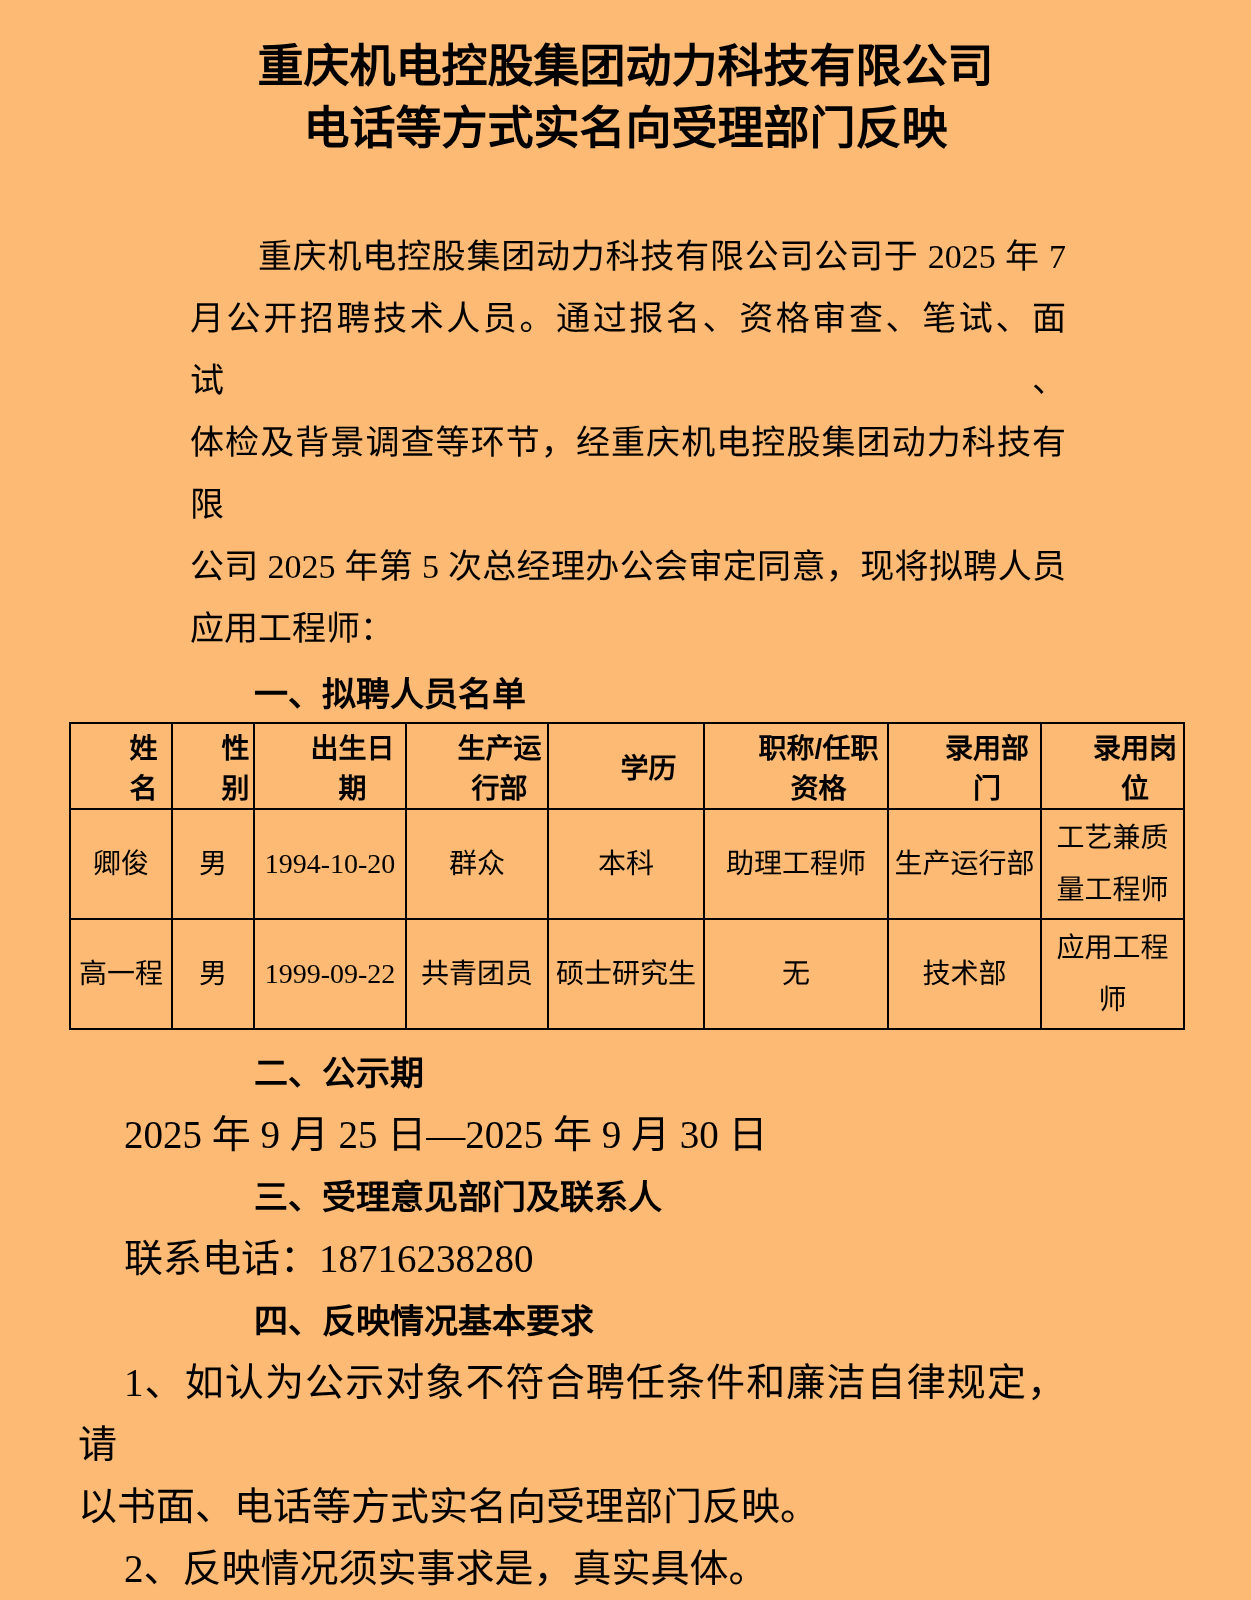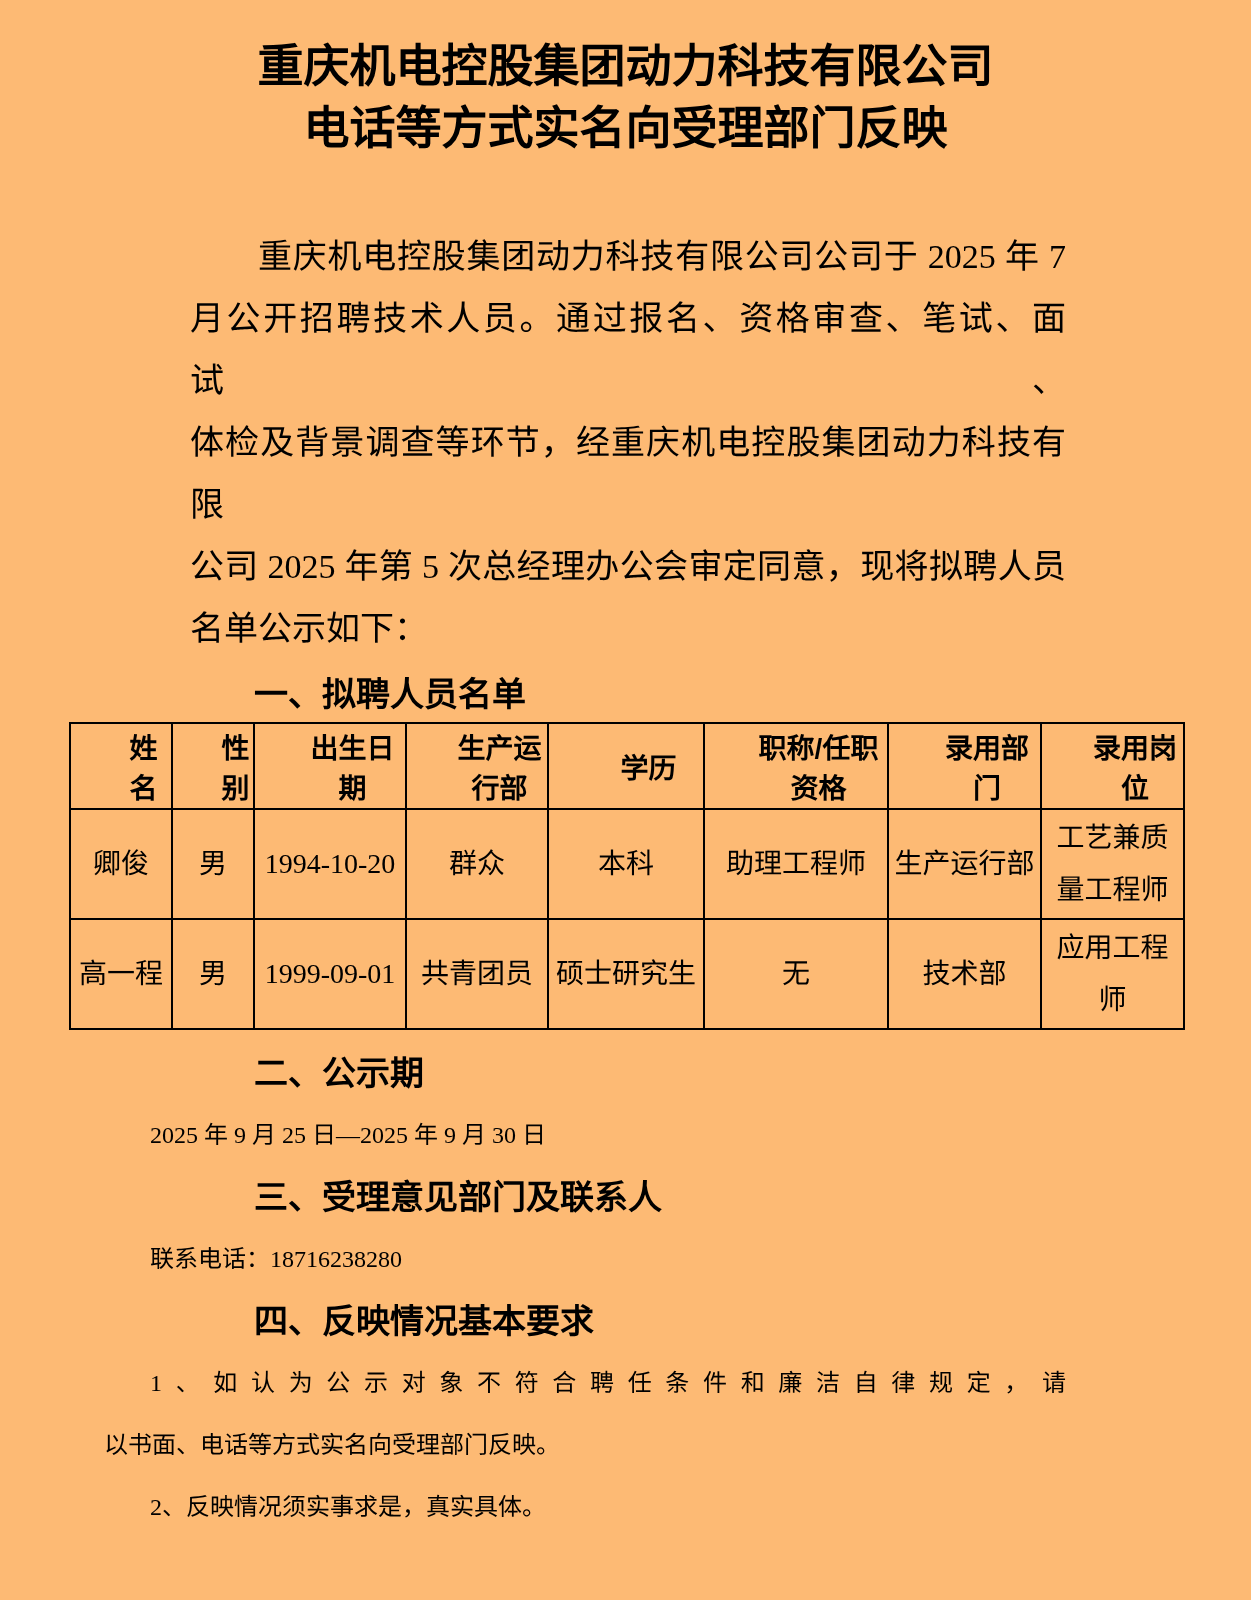--- a/index.html
+++ b/index.html
@@ -28,22 +28,22 @@
     text-justify:inter-character;
   }
   .indent-first{text-indent:68px;}
   .sec-heading{
     margin:0 185px 0 190px;
     font-family:var(--sans);font-weight:bold;
     font-size:34px;line-height:62px;text-indent:64px;
   }
   .sec-heading.first{line-height:56px;margin-top:6px;}
   .body-line{
-    margin:0 185px 0 104px;
-    font-size:24px;line-height:62px;text-indent:46px;
+    margin:0 185px 0 78px;
+    font-size:39px;line-height:62px;text-indent:46px;
   }
   .body-line.j{
     text-align:justify;text-align-last:justify;text-justify:inter-character;
   }
   .body-line.cont{text-indent:0;}
   .h2-spaced{margin-top:12px;}
   table.hired{
     margin-left:69px;width:1114px;
     border-collapse:collapse;table-layout:fixed;
     font-size:28px;
@@ -68,21 +68,21 @@
   <div class="title-block">
     <div>重庆机电控股集团动力科技有限公司</div>
     <div>电话等方式实名向受理部门反映</div>
   </div>
 
   <div class="intro">
     <div class="line j indent-first">重庆机电控股集团动力科技有限公司公司于 2025 年 7</div>
     <div class="line j">月公开招聘技术人员。通过报名、资格审查、笔试、面试、</div>
     <div class="line j">体检及背景调查等环节，经重庆机电控股集团动力科技有限</div>
     <div class="line j">公司 2025 年第 5 次总经理办公会审定同意，现将拟聘人员</div>
-    <div class="line">名单公示如下：</div>
+    <div class="line">应用工程师：</div>
   </div>
 
   <div class="sec-heading first">一、拟聘人员名单</div>
 
   <table class="hired">
     <colgroup>
       <col style="width:102px">
         <col style="width:82px">
         <col style="width:152px">
         <col style="width:142px">
@@ -108,21 +108,21 @@
       <td>1994-10-20</td>
       <td>群众</td>
       <td>本科</td>
       <td>助理工程师</td>
       <td>生产运行部</td>
       <td>工艺兼质量工程师</td>
     </tr>
     <tr class="r2">
       <td>高一程</td>
       <td>男</td>
-      <td>1999-09-01</td>
+      <td>1999-09-22</td>
       <td>共青团员</td>
       <td>硕士研究生</td>
       <td>无</td>
       <td>技术部</td>
       <td>应用工程师</td>
     </tr>
   </tbody>
     </table>
 
   <div class="sec-heading h2-spaced">二、公示期</div>

